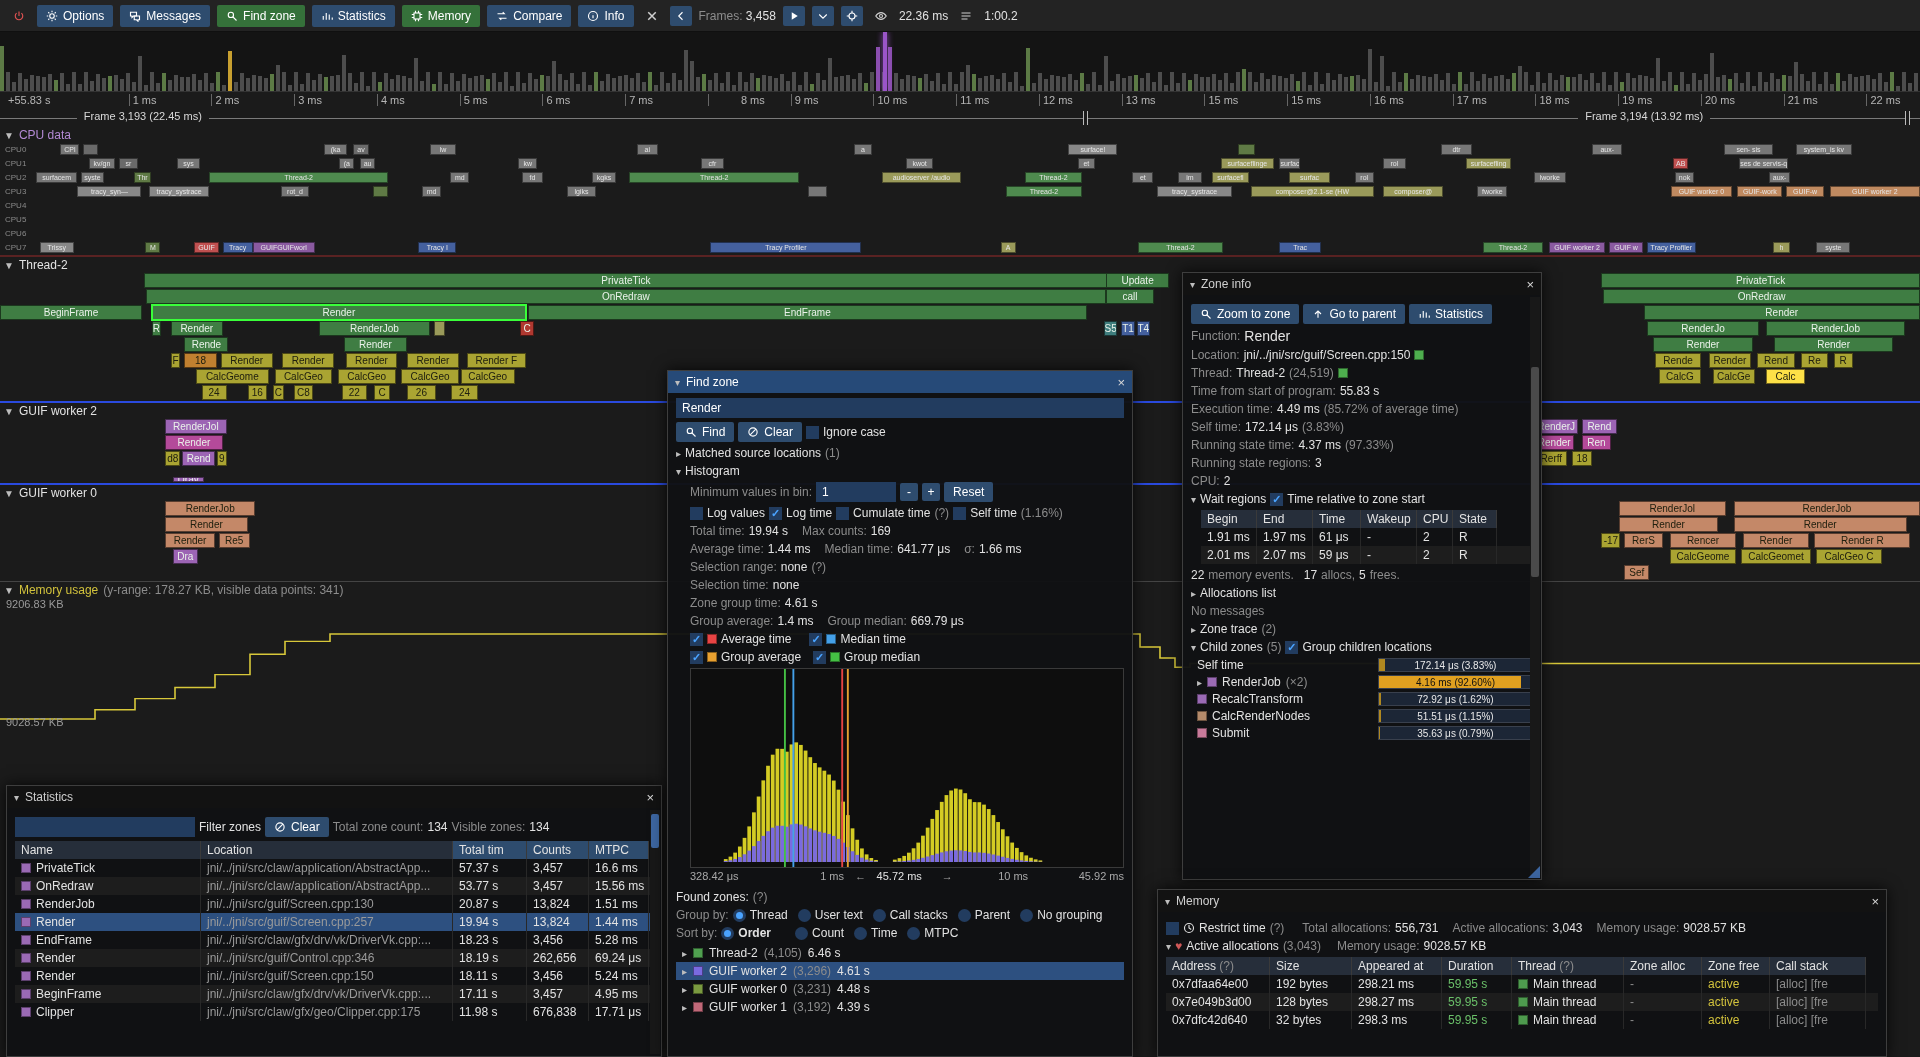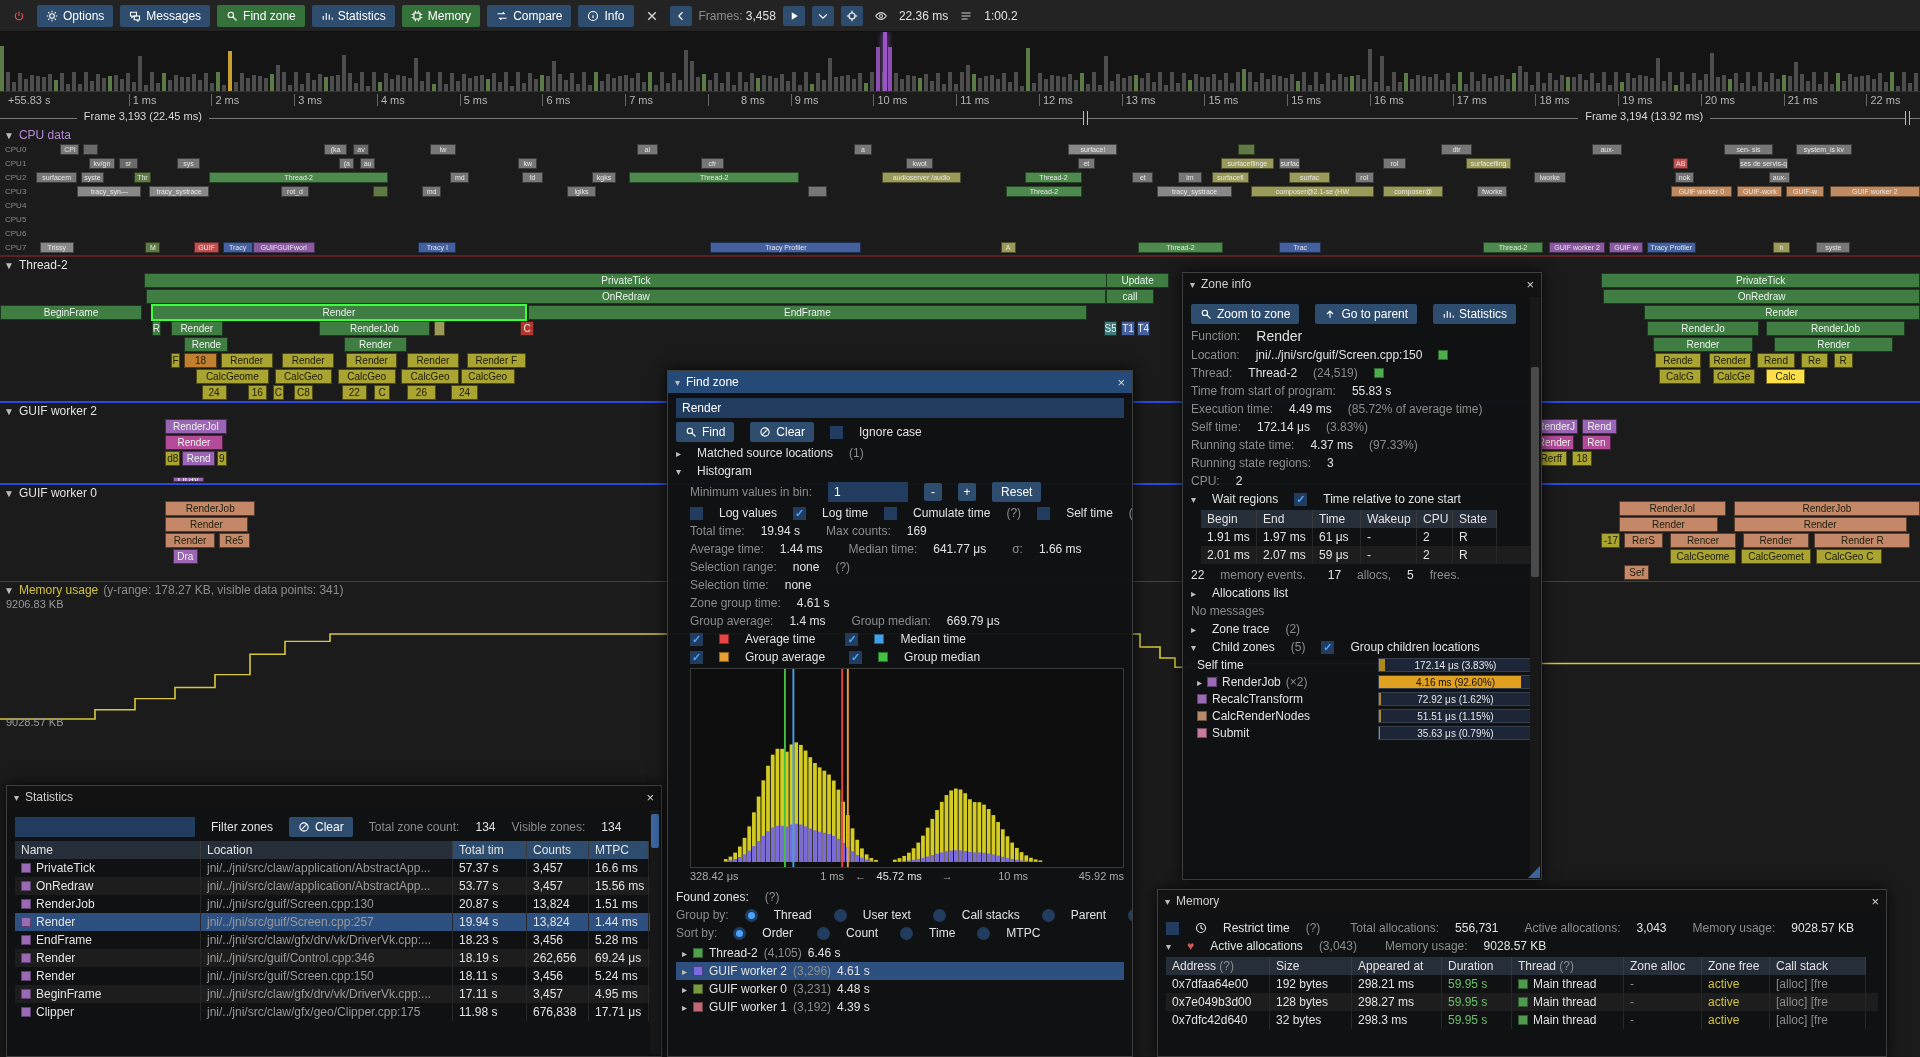--- a/index.html
+++ b/index.html
@@ -45,21 +45,21 @@
   #memsect{border-top:1px solid #444;position:relative}
   #memsect .yname{color:#d2c23c}
   #memgraph{display:block;width:100%;height:120px}
   #memlbl-bottom{position:absolute;left:6px;bottom:2px;font-size:11px;color:#9a9a9a}
   
   .win{position:absolute;background:rgba(17,18,20,.97);border:1px solid #3e3e3e;box-shadow:0 0 14px rgba(0,0,0,.8);overflow:hidden}
   .titlebar{height:22px;display:flex;align-items:center;gap:6px;padding:0 7px;background:#121212;color:#cfcfcf;font-size:12px}
   .titlebar.focused{background:#264a78;color:#fff}
   .close{margin-left:auto;cursor:pointer;color:#d8d8d8;font-size:13px}
   .wbody{padding:5px 8px;white-space:nowrap}
-  .row{display:flex;align-items:center;gap:16px;margin:4px 0;white-space:nowrap}
+  .row{display:flex;align-items:center;gap:4px;margin:4px 0;white-space:nowrap}
   .btn{display:inline-flex;align-items:center;gap:5px;background:#2e4c6e;color:#fff;padding:3px 9px;border-radius:2px;cursor:pointer}
   .input{background:#223c5f;border:none;color:#fff;padding:3px 6px;font-size:12px;font-family:"Liberation Sans",sans-serif}
   .chk{width:13px;height:13px;background:#223c5f;display:inline-flex;align-items:center;justify-content:center;color:#4aa3ff;font-size:11px;font-weight:bold;flex:none;cursor:pointer}
   .chk.on::after{content:"✓"}
   .radio{width:13px;height:13px;border-radius:50%;background:#223c5f;display:inline-block;position:relative;flex:none;cursor:pointer}
   .radio.on::after{content:"";position:absolute;inset:3px;border-radius:50%;background:#4aa3ff}
   .smallbtn{display:inline-flex;align-items:center;justify-content:center;background:#2e4c6e;width:18px;height:18px;border-radius:2px;color:#fff;cursor:pointer}
   .trow{display:grid}
   .th{background:#262e3a;padding:2px 6px;border-right:1px solid #3a3a3a;overflow:hidden}
   .th.sorted{background:#2e4c6e}
@@ -1208,21 +1208,21 @@
         <span class="radio"></span>
         <span style="margin-right: 6px;">Call stacks</span>
         <span class="radio"></span>
         <span style="margin-right: 6px;">Parent</span>
         <span class="radio"></span>
         <span style="margin-right: 6px;">No grouping</span>
       </div>
     <div class="row" id="fz-sortby">
         <span class="dim">Sort by:</span>
         <span class="radio on"></span>
-        <span style="margin-right: 8px;">Order</span>
+        <span style="margin-right: 20px; font-weight: bold;">Order</span>
         <span class="radio"></span>
         <span style="margin-right: 6px;">Count</span>
         <span class="radio"></span>
         <span style="margin-right: 6px;">Time</span>
         <span class="radio"></span>
         <span style="margin-right: 6px;">MTPC</span>
       </div>
     <div id="fz-groups">
         <div class="fzg">
           <span class="arr">▸</span>

